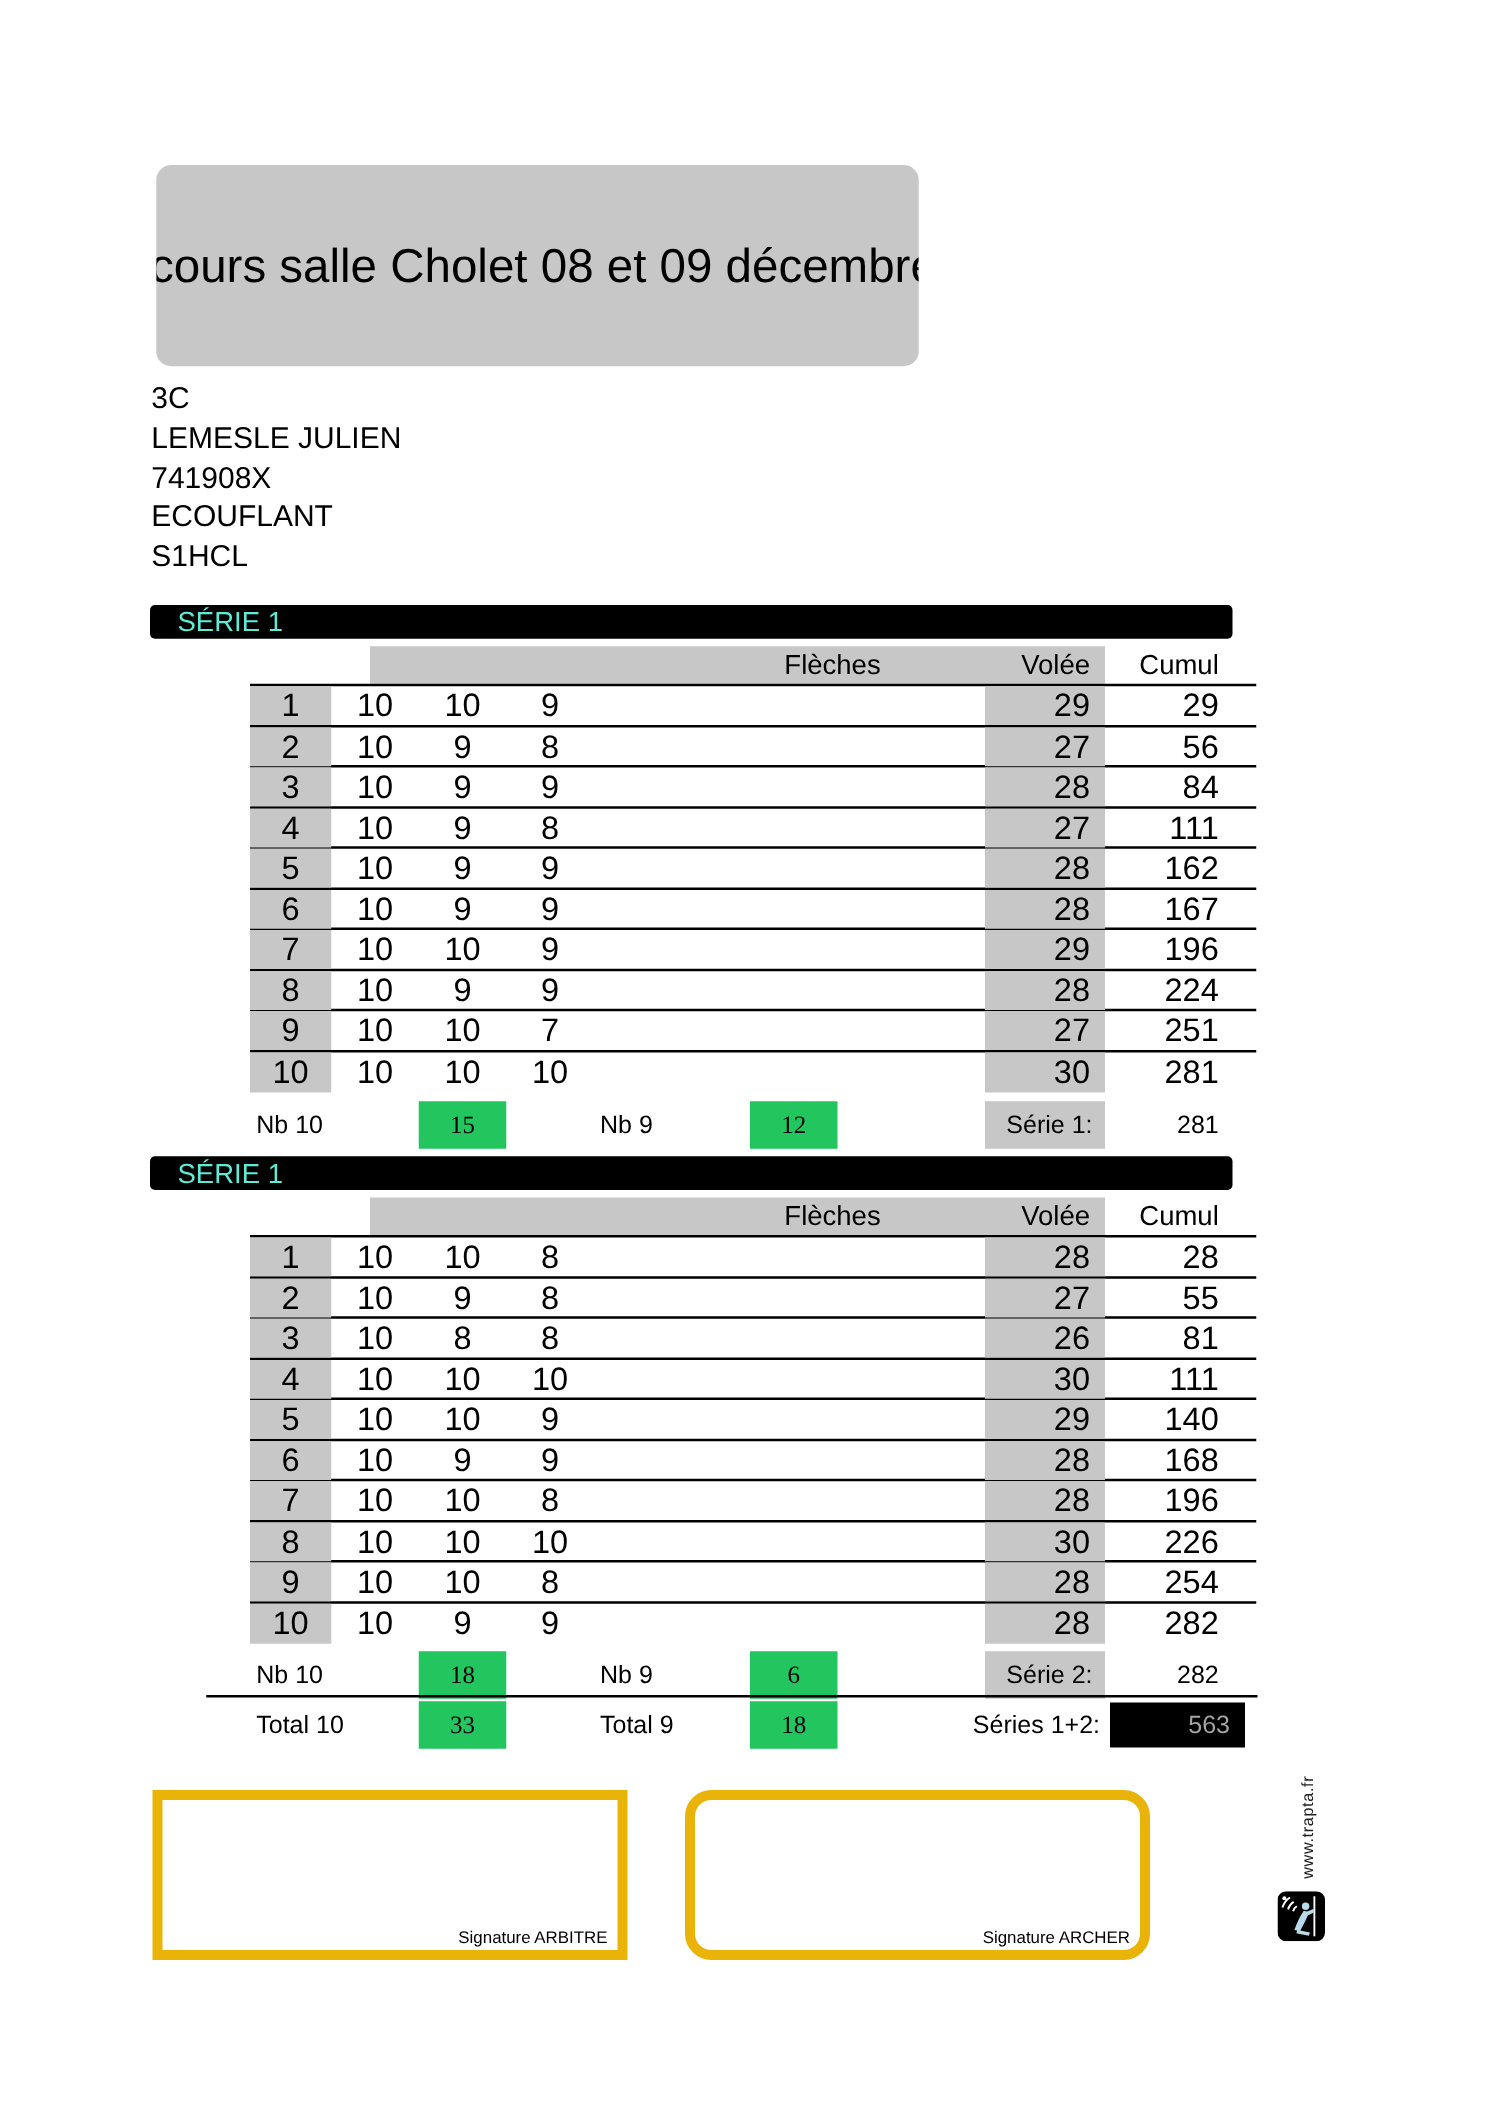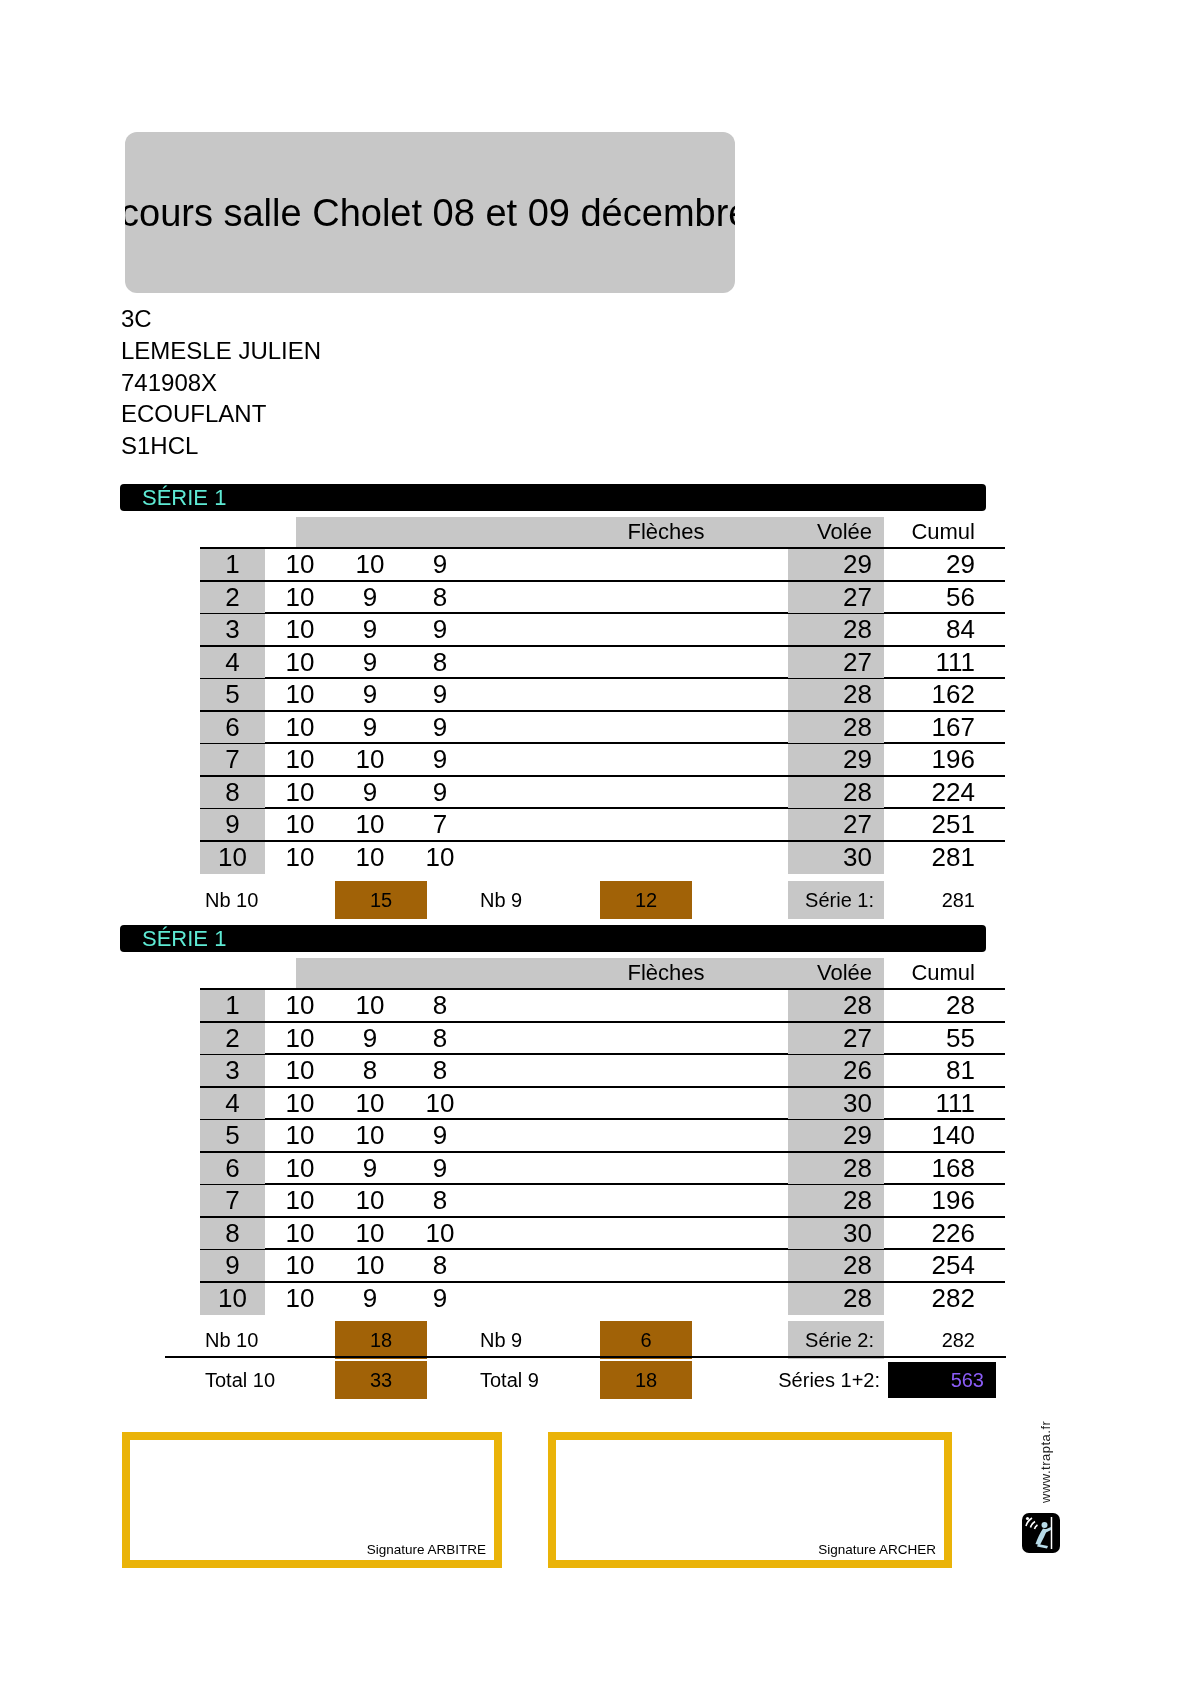--- a/index.html
+++ b/index.html
@@ -46,44 +46,44 @@
   .trow .n{background:#c7c7c7;justify-content:center;}
   .trow .a{justify-content:center;}
   .trow .vo{background:#c7c7c7;justify-content:flex-end;padding-right:12px;}
   .trow .cu{justify-content:flex-end;padding-right:30px;}
   
   .sumrow{position:absolute;left:200px;width:805px;height:38px;font-size:20px;}
   .sum1{top:881px;} .sum2{top:1321px;} .totrow{top:1361px;}
   .sumrow .lbl{position:absolute;top:0;height:38px;line-height:38px;}
   .sumrow .l10{left:5px;} .sumrow .l9{left:280px;}
   .sumrow .gbox{
-    position:absolute;top:0;width:92px;height:38px;background:#a16207;
-    display:flex;align-items:center;justify-content:center;
+    position:absolute;top:0;width:70px;height:38px;background:#22c55e;
+    display:flex;align-items:center;justify-content:center;font-family:Liberation Serif, serif;
   }
   .sumrow .b10{left:135px;} .sumrow .b9{left:400px;}
   .sumrow .serielbl{
     position:absolute;left:588px;top:0;width:96px;height:38px;background:#c7c7c7;
     display:flex;align-items:center;justify-content:flex-end;padding-right:10px;box-sizing:border-box;
   }
   .sumrow .serietot{
     position:absolute;left:684px;top:0;width:121px;height:38px;
     display:flex;align-items:center;justify-content:flex-end;padding-right:30px;box-sizing:border-box;
   }
   .totrow .grandlbl{
     position:absolute;left:420px;top:0;width:264px;height:38px;
     display:flex;align-items:center;justify-content:flex-end;padding-right:4px;box-sizing:border-box;
   }
   .totrow .grandval{
-    position:absolute;left:688px;top:1px;width:108px;height:36px;background:#000;color:#8b5cf6;
+    position:absolute;left:688px;top:1px;width:108px;height:36px;background:#000;color:#a3a3a3;
     display:flex;align-items:center;justify-content:flex-end;padding-right:12px;box-sizing:border-box;
   }
   .sep-line{position:absolute;left:165px;top:1356px;width:841px;height:2px;background:#000;}
   
   .sigbox{position:absolute;top:1432px;height:136px;border:8px solid #eab308;box-sizing:border-box;background:#fff;}
-  .sig1{left:122px;width:380px;} .sig2{left:548px;width:404px;}
+  .sig1{left:122px;width:380px;} .sig2{left:548px;width:372px;border-radius:21px;}
   .siglabel{position:absolute;right:8px;bottom:3px;font-size:13.5px;}
   
   .website{
     position:absolute;left:1038px;top:1408px;height:95px;font-size:13px;color:#222;
     writing-mode:vertical-rl;transform:rotate(180deg);letter-spacing:0.5px;
   }
   .logo{position:absolute;left:1022px;top:1513px;width:38px;height:40px;}
 </style>
 </head>
 <body>

